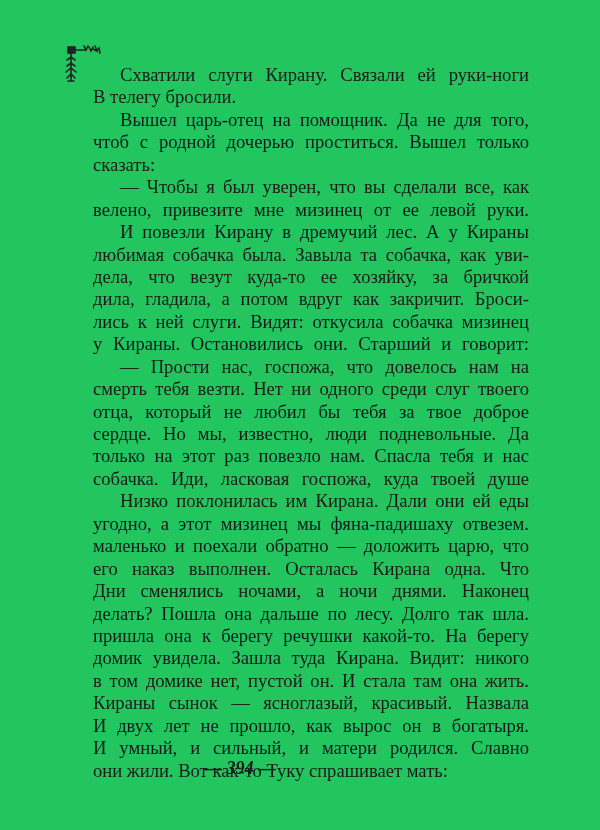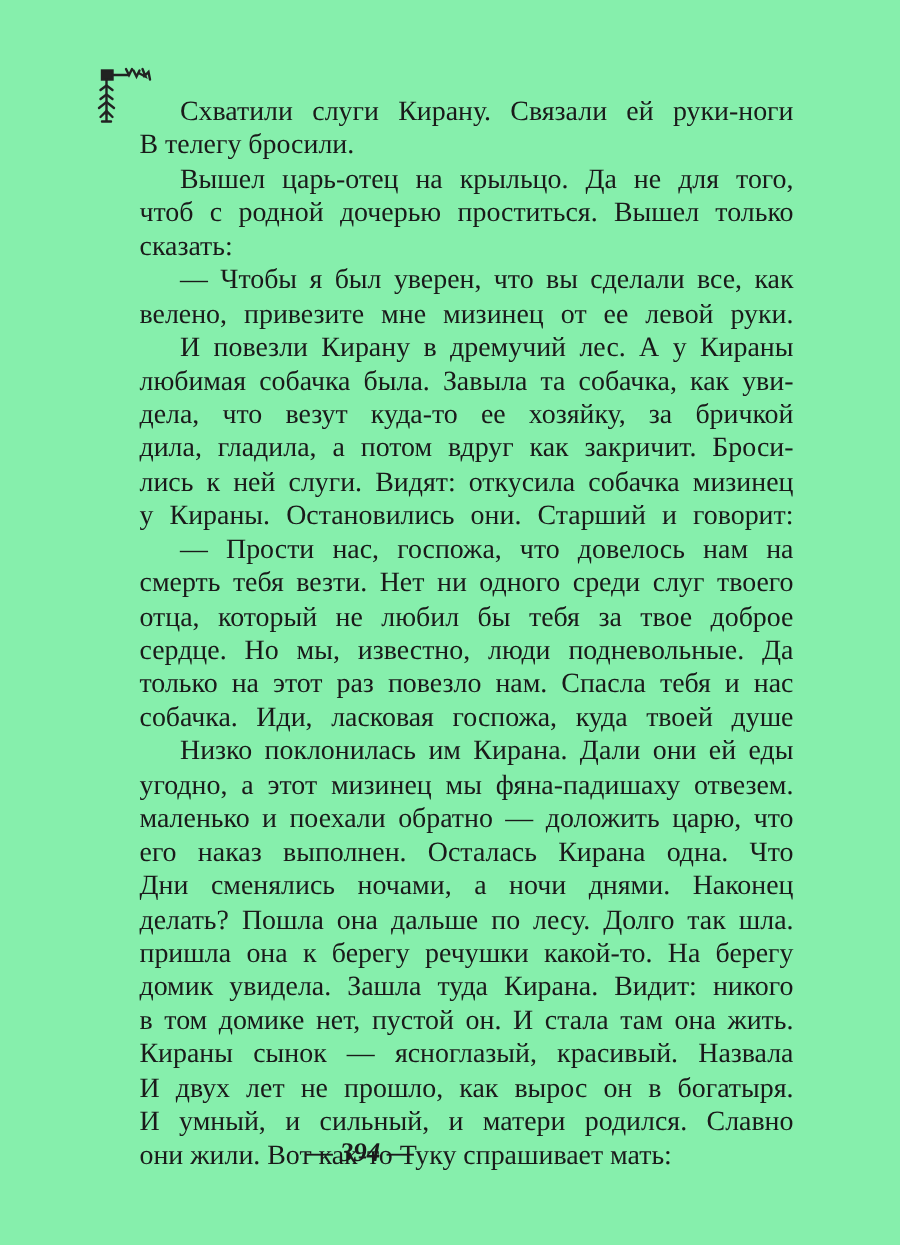--- a/index.html
+++ b/index.html
@@ -1,18 +1,18 @@
 <!DOCTYPE html>
 <html><head>
 <meta charset="utf-8">
 <style>
   html, body { margin: 0; padding: 0; background: #ffffff; }
   body { width: 600px; height: 830px; position: relative; overflow: hidden; }
   .page {
-    position: absolute; left: 0; top: 0; width: 600px; height: 830px; background: #86efac;
+    position: absolute; left: 0; top: 0; width: 600px; height: 830px; background: #22c55e;
   }
   .ornament {
     position: absolute; left: 62px; top: 42px; width: 44px; height: 44px;
   }
   .text {
     position: absolute; left: 93px; top: 64px; width: 436px;
     font-family: "Liberation Serif", "DejaVu Serif", serif;
     font-size: 18.6px; line-height: 22.45px; color: #1a1a1a;
   }
   .line {
@@ -41,21 +41,21 @@
         <path d="M5 18 L9 15 L13 18 M5 24 L9 21 L13 24"></path>
         <path d="M4 30 L9 26 L14 30 M5 36 L9 32 L13 36"></path>
         <path d="M9 34 L9 39 M6 39 L12 39"></path>
       </g>
     </svg>
   </div>
 
   <div class="text" id="text">
       <span class="line indent">Схватили слуги Кирану. Связали ей руки-ноги</span>
       <span class="line last">В телегу бросили.</span>
-      <span class="line indent">Вышел царь-отец на крыльцо. Да не для того,</span>
+      <span class="line indent">Вышел царь-отец на помощник. Да не для того,</span>
       <span class="line">чтоб с родной дочерью проститься. Вышел только</span>
       <span class="line last">сказать:</span>
       <span class="line indent">— Чтобы я был уверен, что вы сделали все, как</span>
       <span class="line">велено, привезите мне мизинец от ее левой руки.</span>
       <span class="line indent">И повезли Кирану в дремучий лес. А у Кираны</span>
       <span class="line">любимая собачка была. Завыла та собачка, как уви-</span>
       <span class="line">дела, что везут куда-то ее хозяйку, за бричкой</span>
       <span class="line">дила, гладила, а потом вдруг как закричит. Броси-</span>
       <span class="line">лись к ней слуги. Видят: откусила собачка мизинец</span>
       <span class="line">у Кираны. Остановились они. Старший и говорит:</span>

